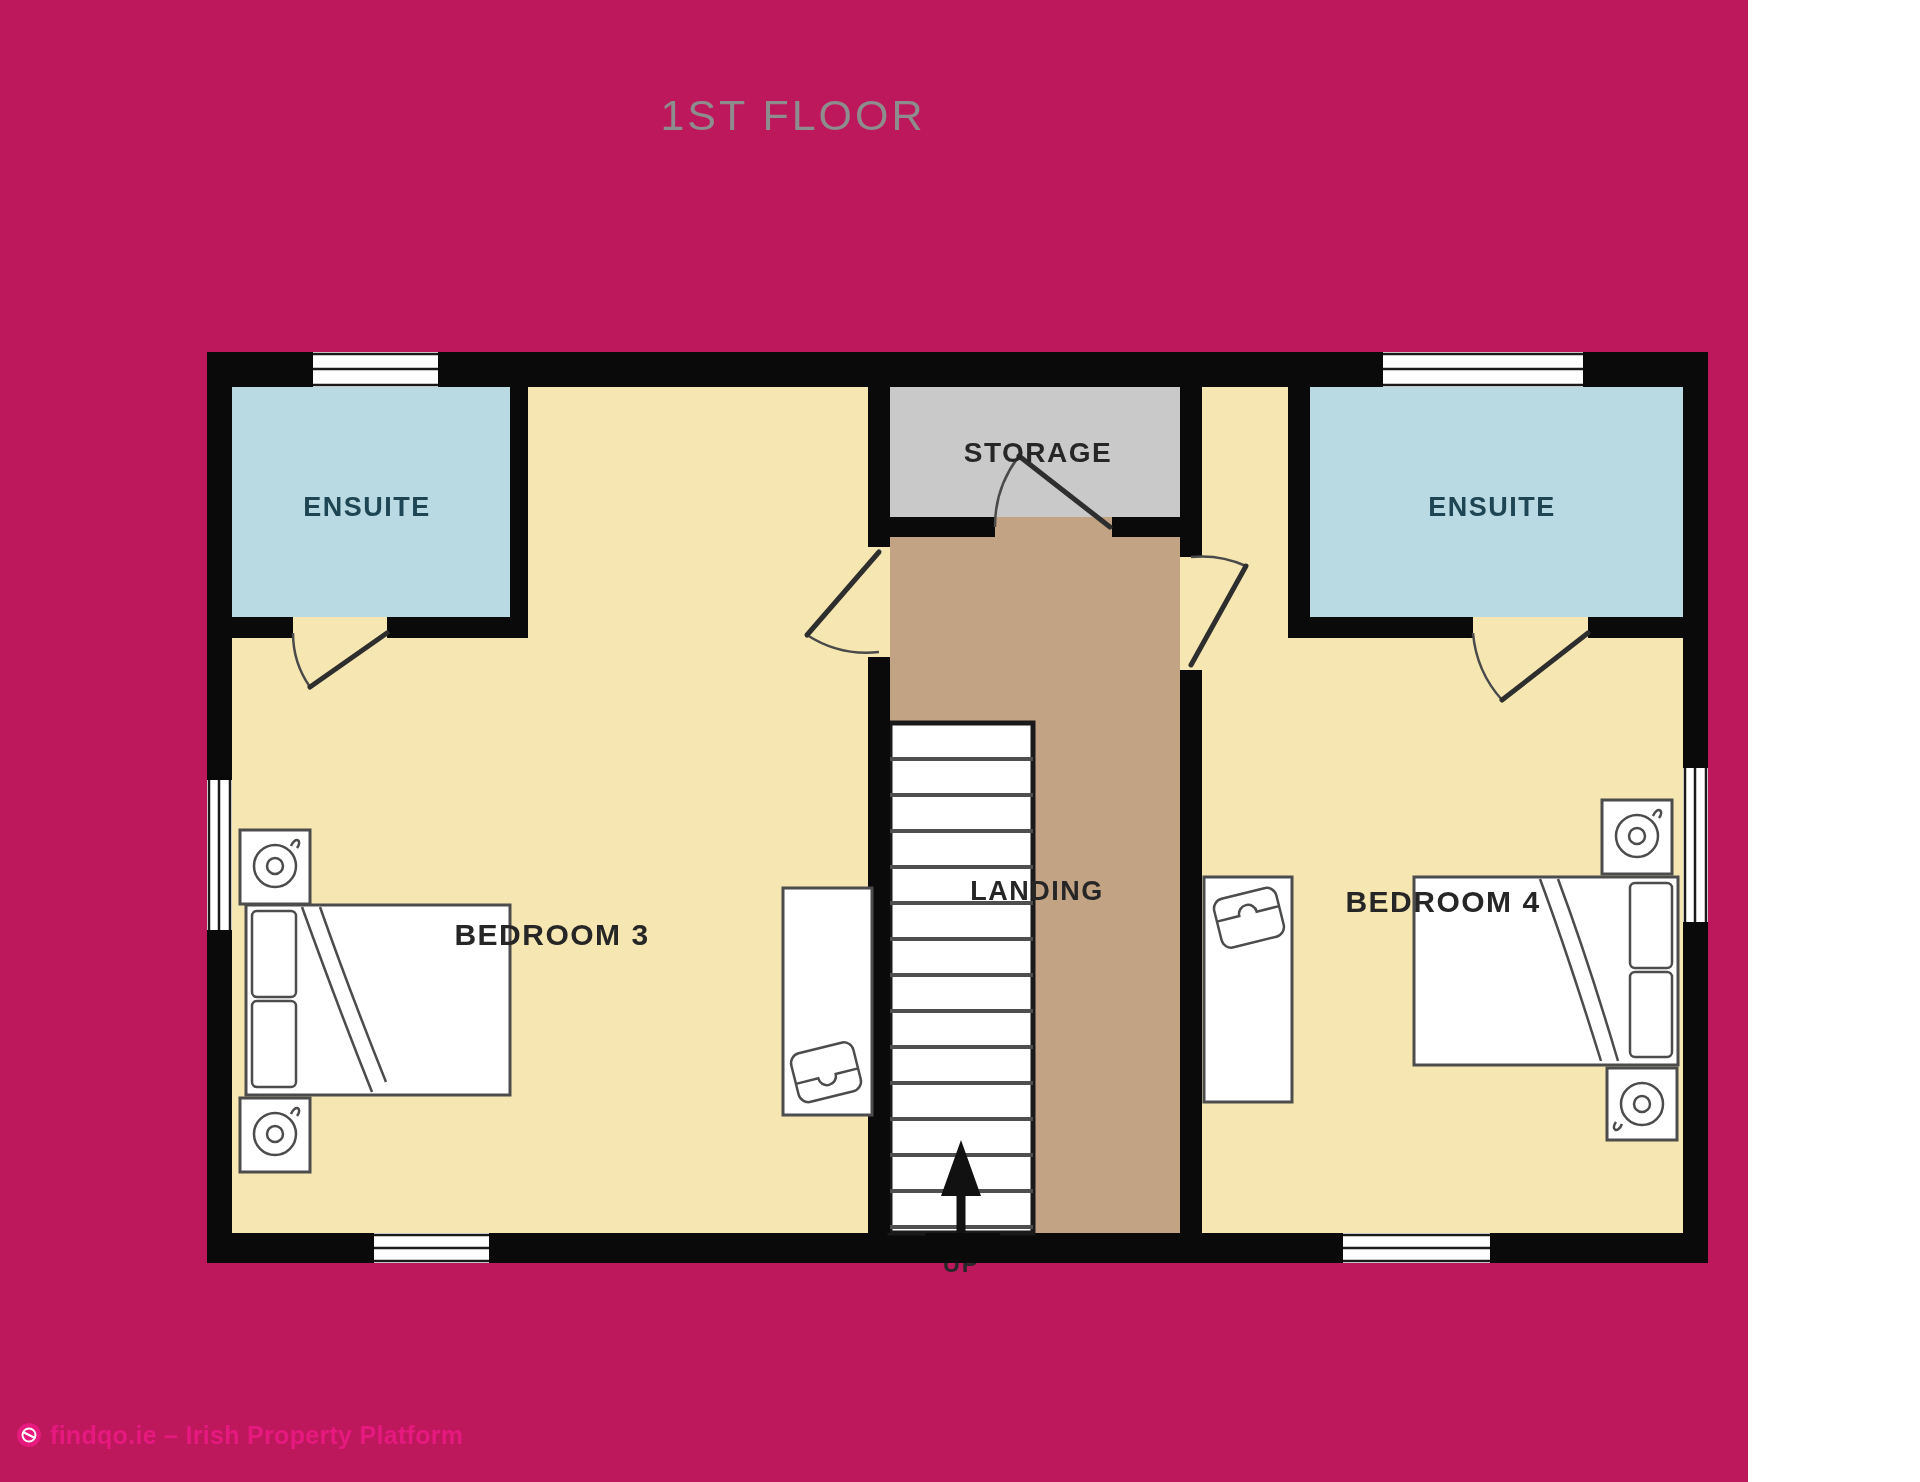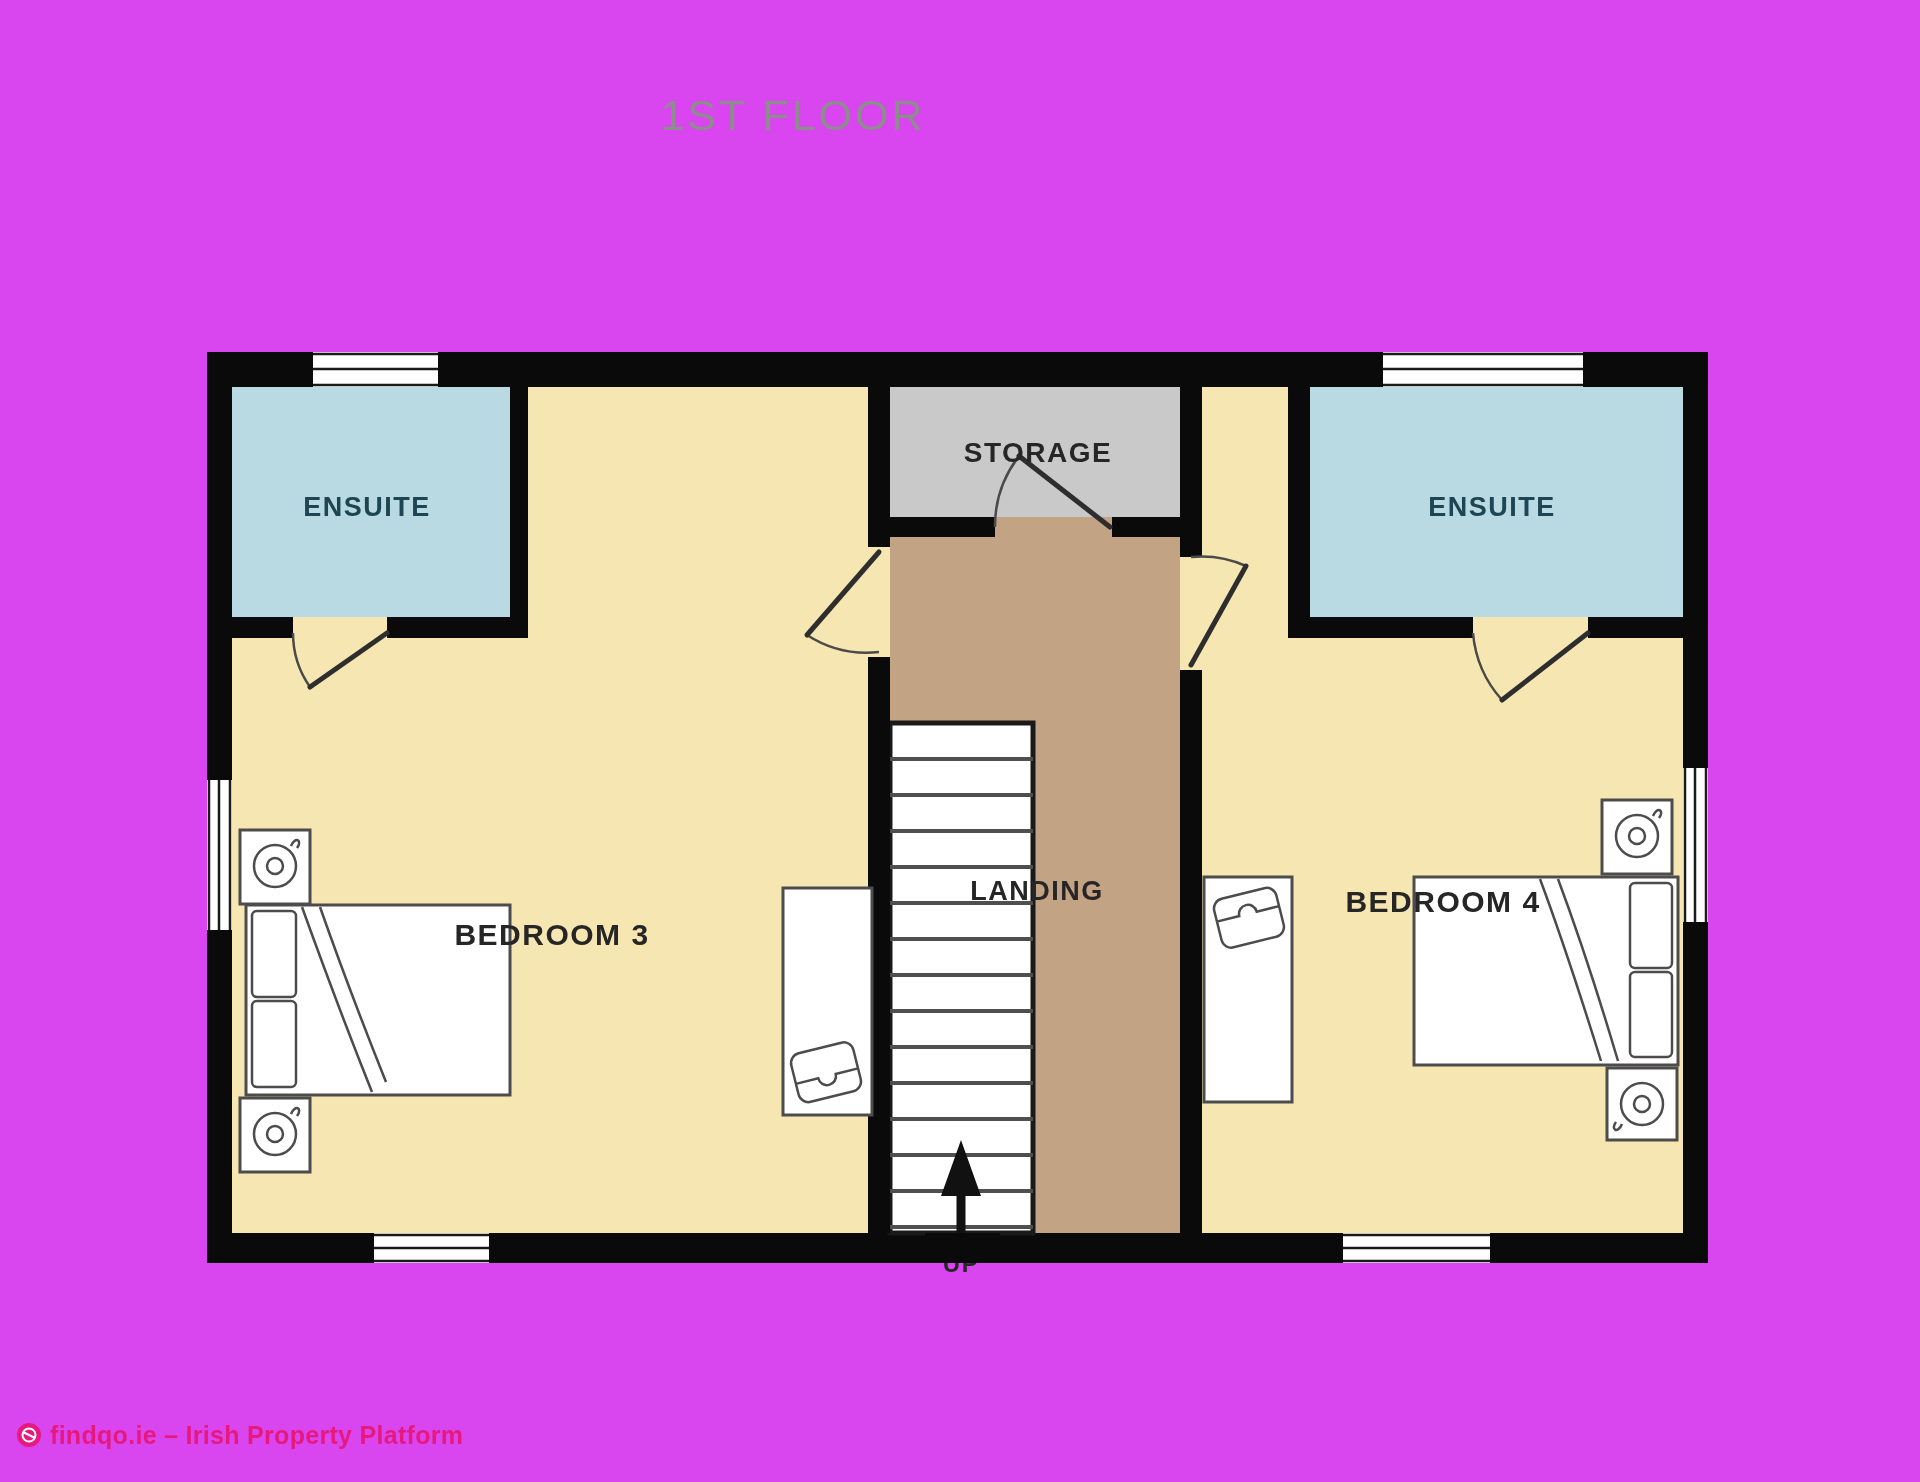--- a/index.html
+++ b/index.html
@@ -1,16 +1,16 @@
 <!DOCTYPE html>
 <html><head>
 <meta charset="utf-8">
 <style>
   html,body{margin:0;padding:0;background:#ffffff;}
-  .page{position:relative;width:1920px;height:1482px;background:#d946ef;overflow:hidden;}
+  .page{position:relative;width:1748px;height:1482px;background:#be185d;overflow:hidden;}
   svg{display:block;}
   .wall{fill:#0a0a0a;}
   .win-line{stroke:#1a1a1a;stroke-width:2.5;}
   .stair-box{fill:#ffffff;stroke:#1a1a1a;stroke-width:5;}
   .tread{stroke:#4f4f4f;stroke-width:4;}
   .door-leaf{stroke:#2e2e2e;stroke-width:5;stroke-linecap:round;}
   .door-arc{fill:none;stroke:#4a4a4a;stroke-width:2.5;}
   .furn{fill:#ffffff;stroke:#4c4c4c;stroke-width:3;}
   .furn2{fill:#ffffff;stroke:#4c4c4c;stroke-width:2.5;}
   .furnline{fill:none;stroke:#4c4c4c;stroke-width:2.5;}

